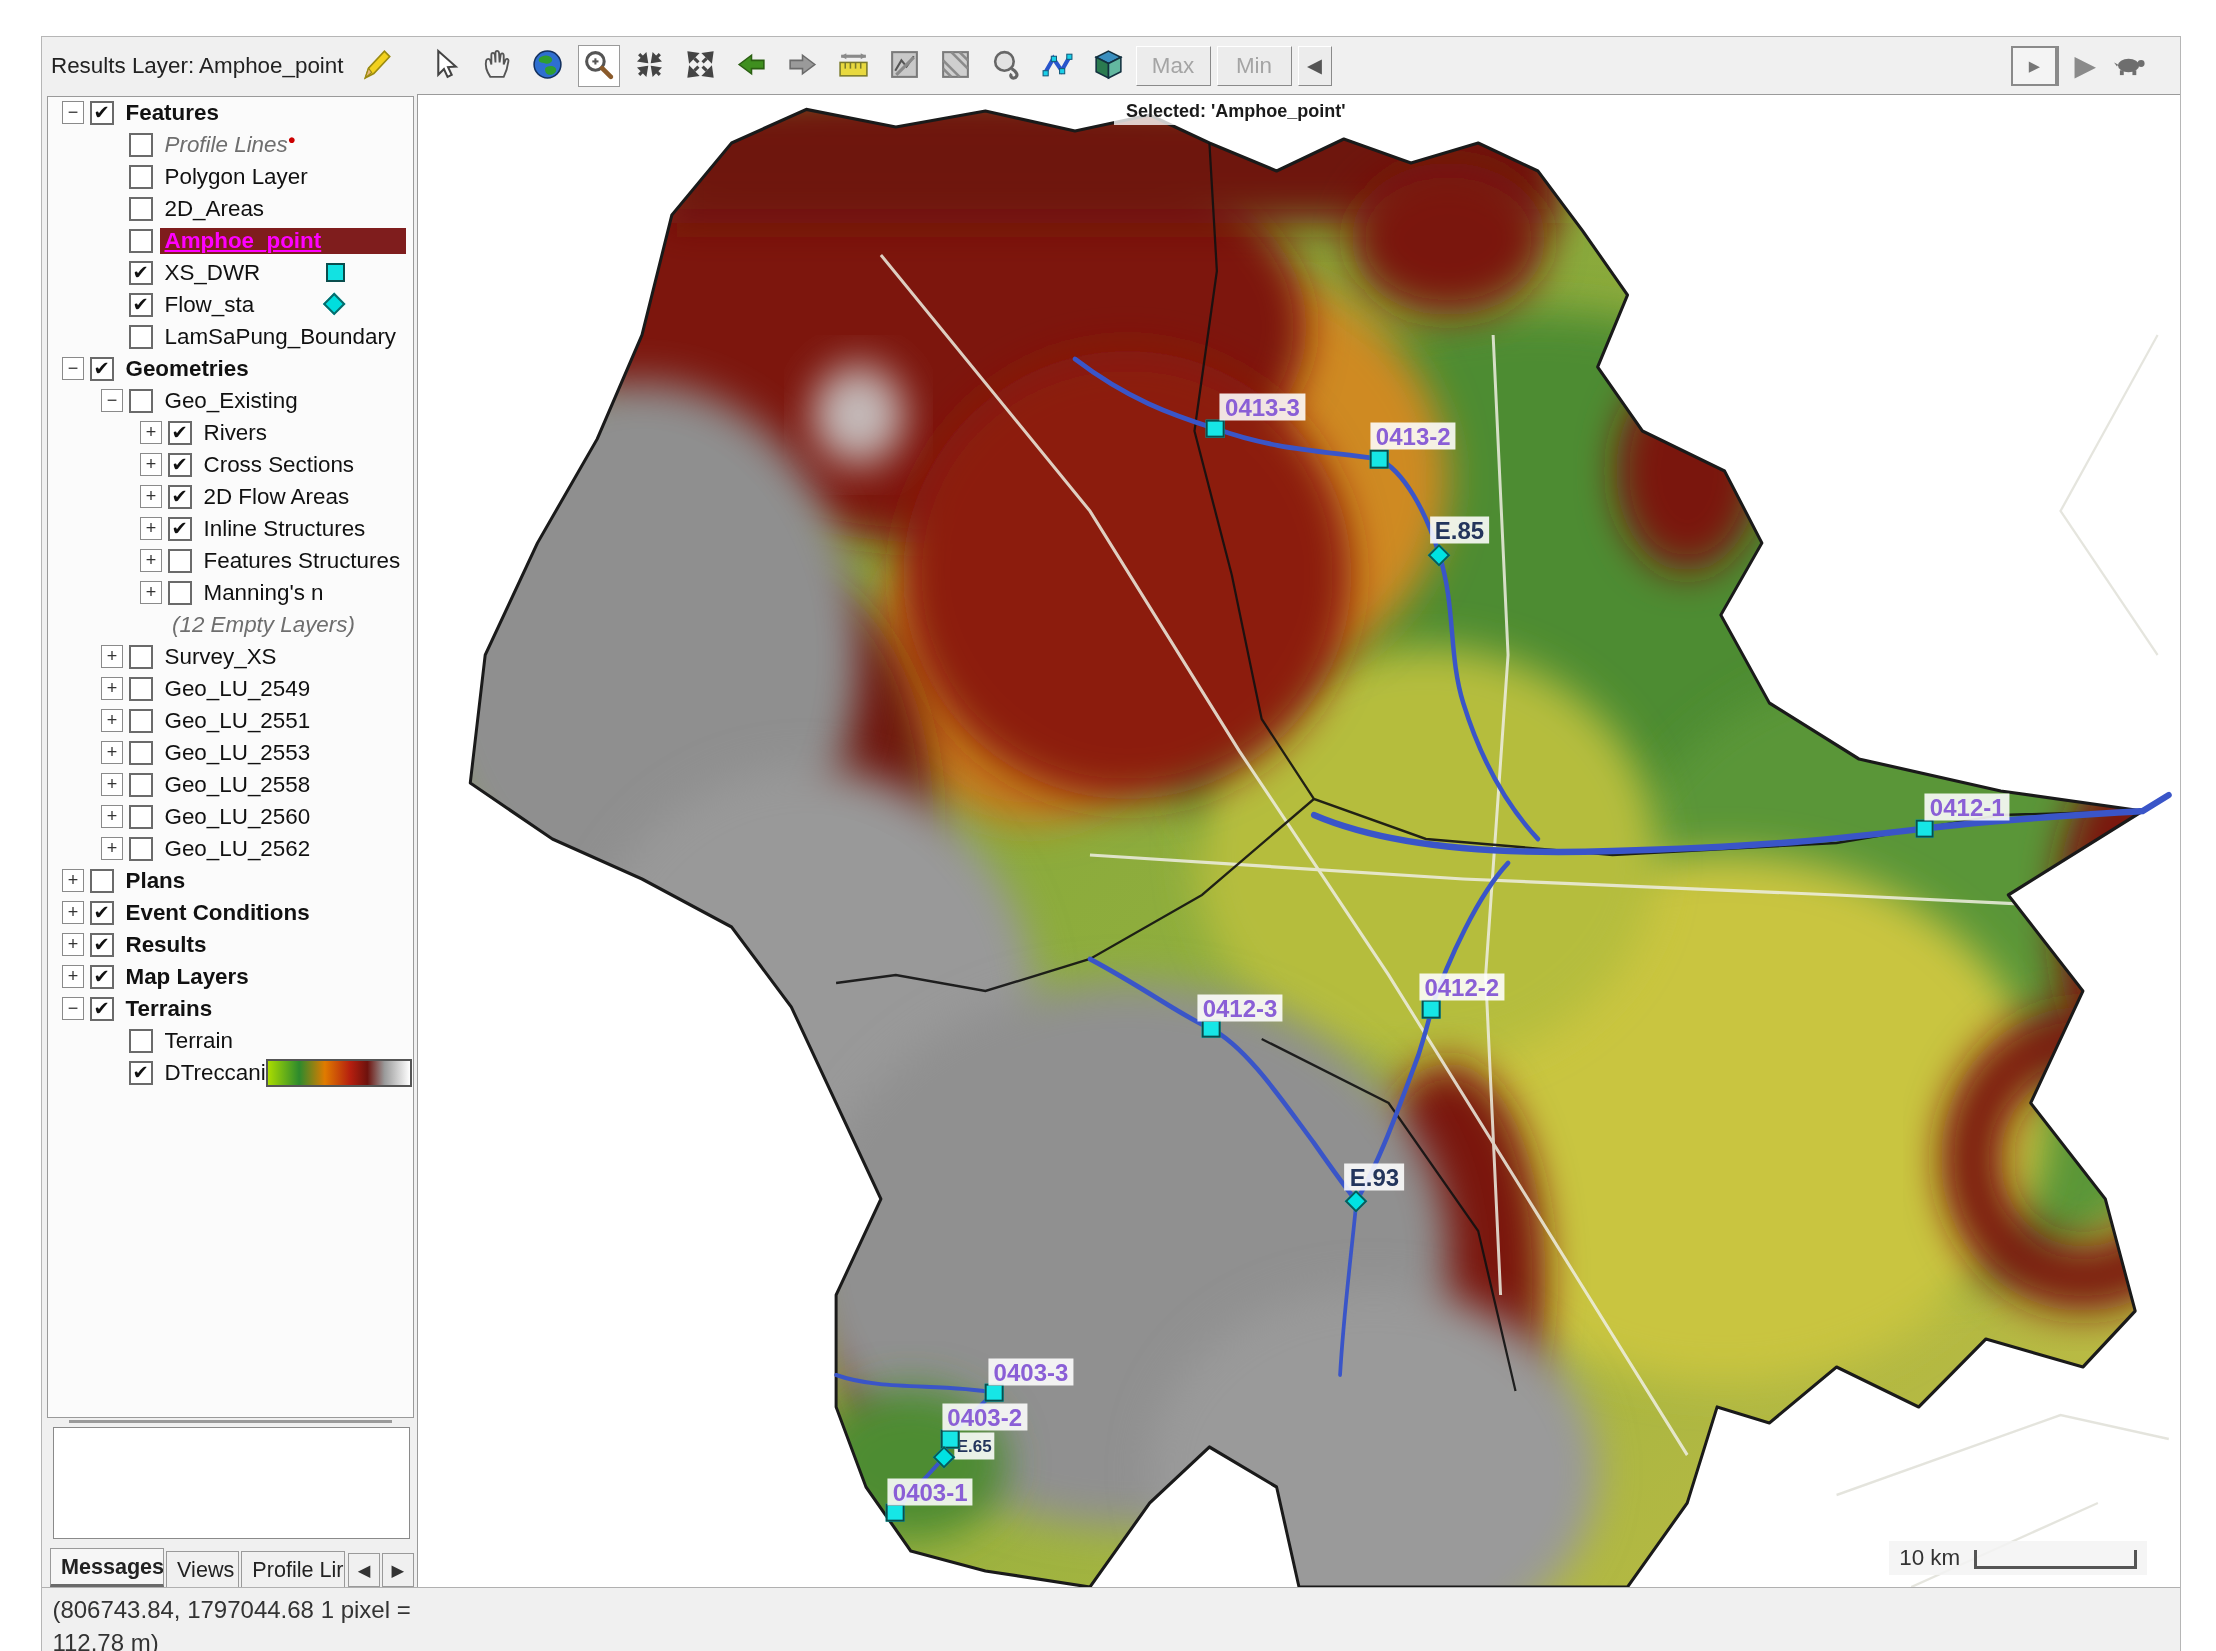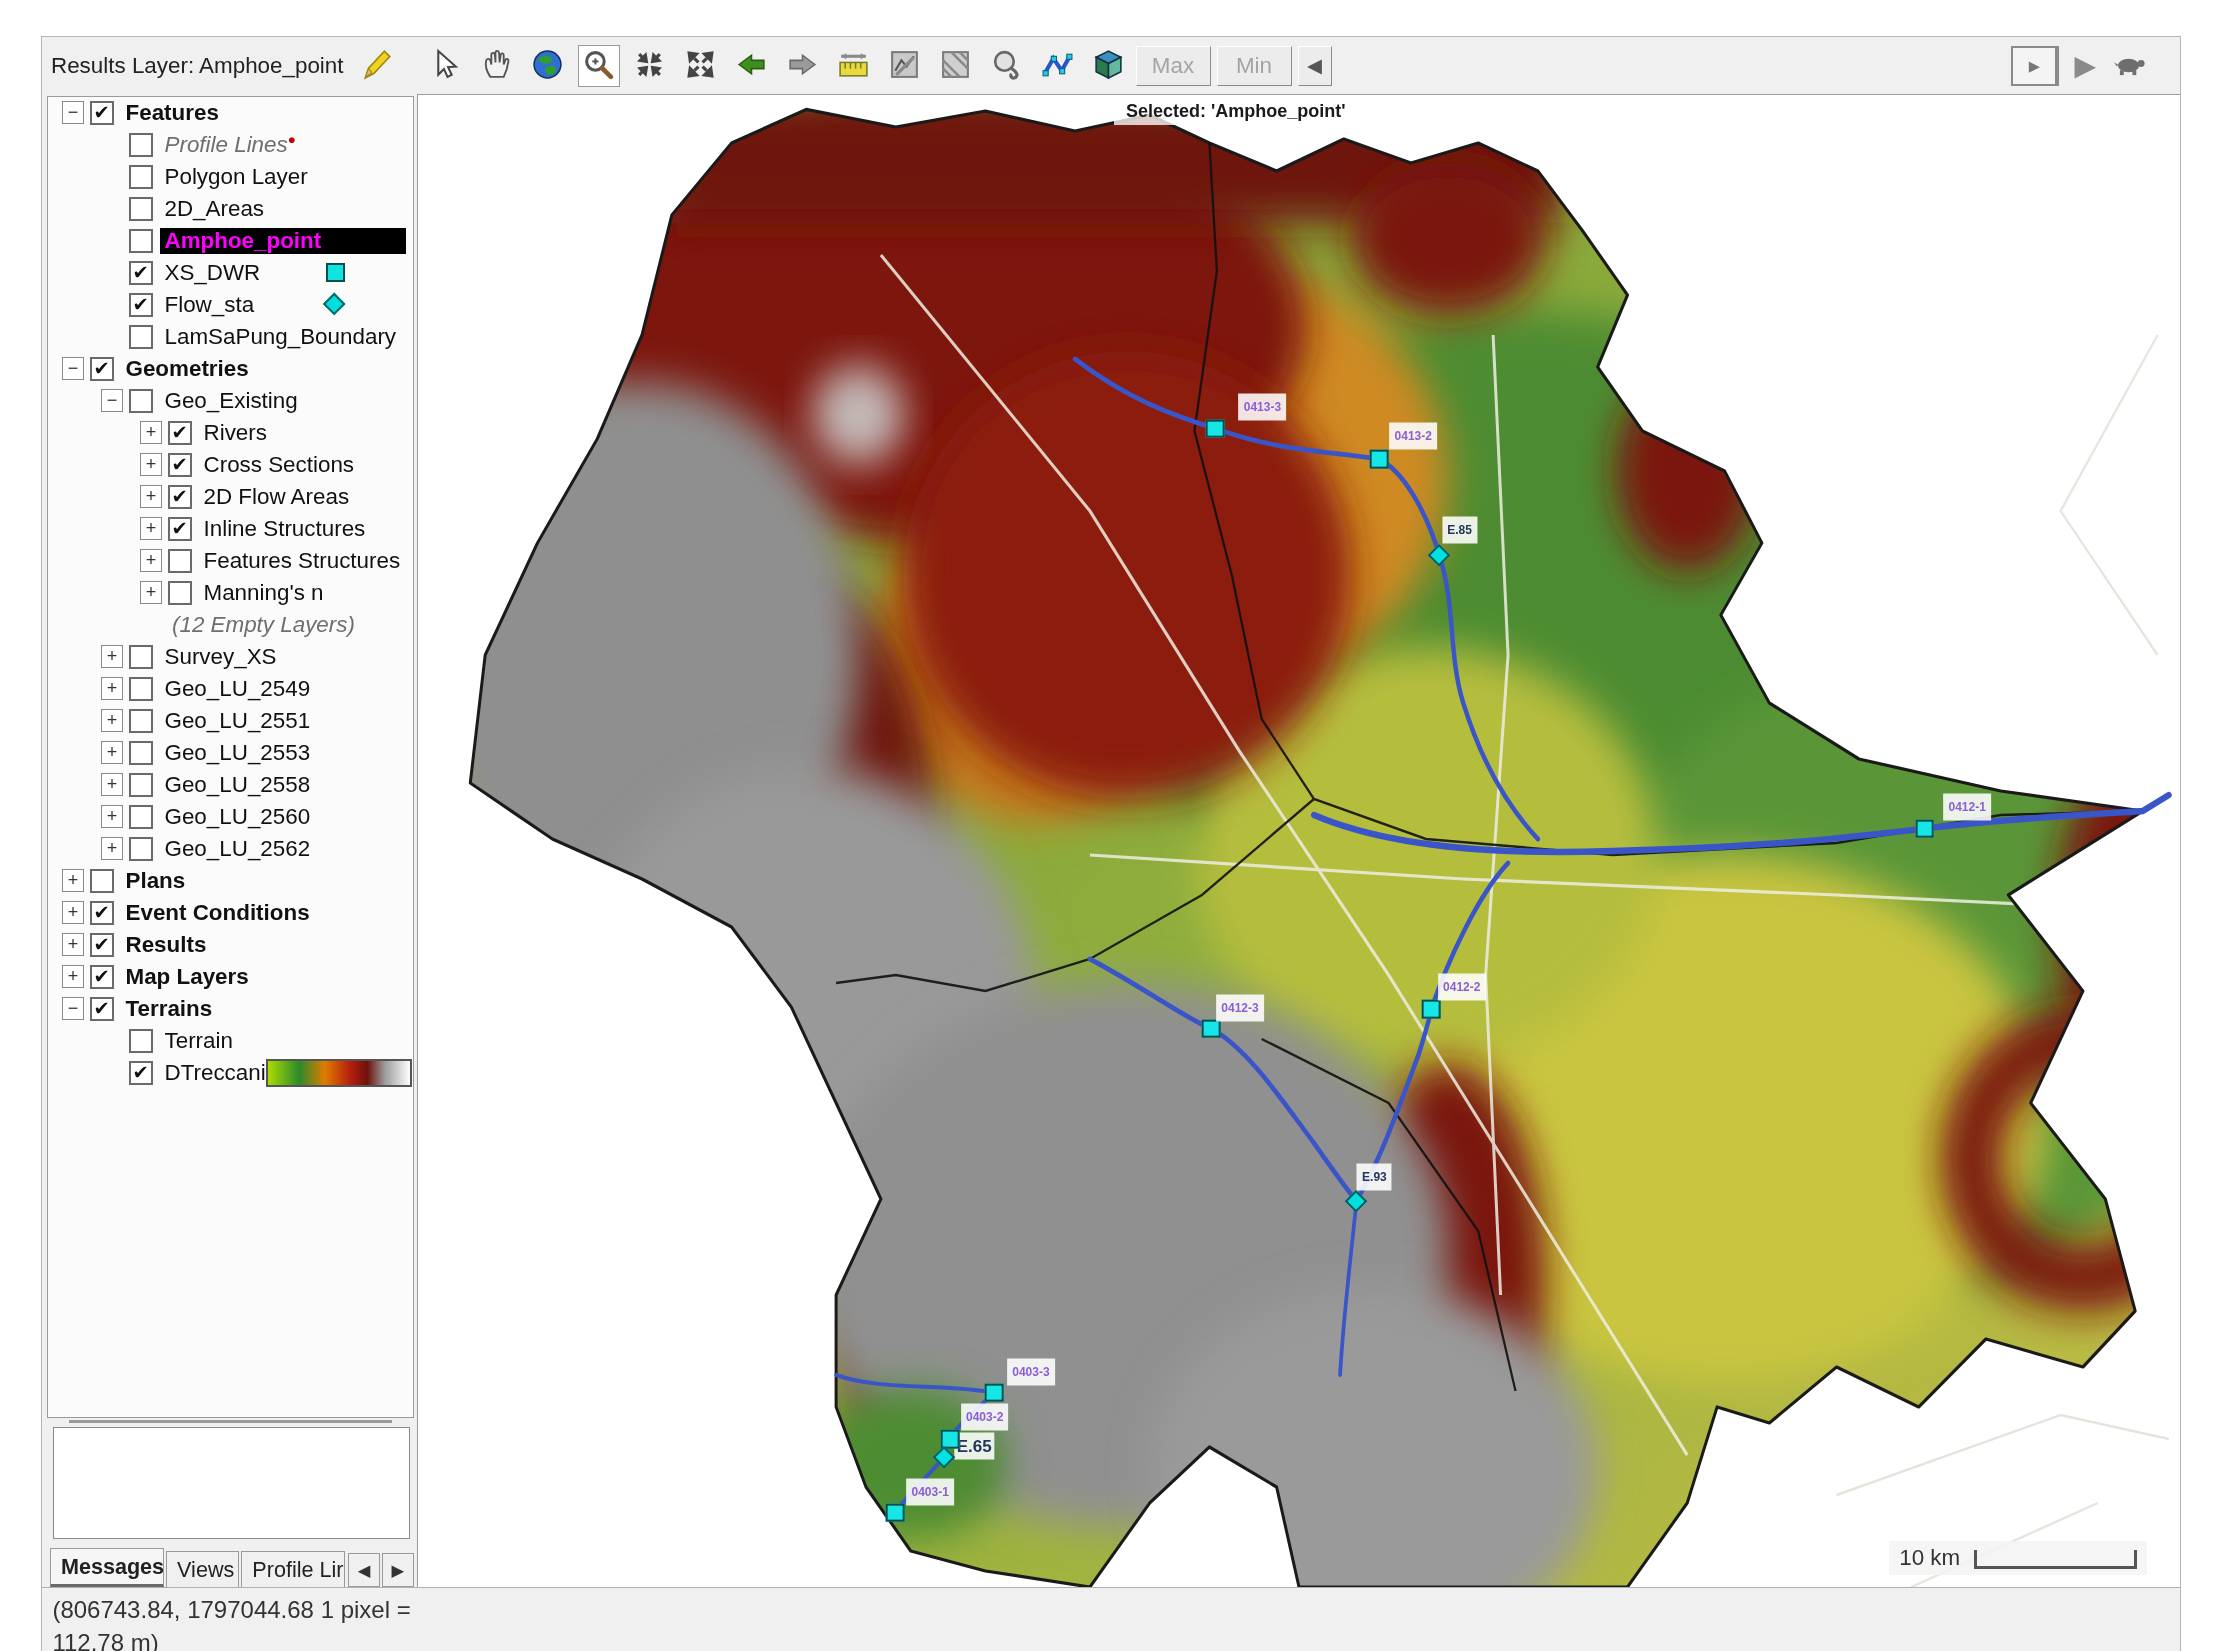--- a/index.html
+++ b/index.html
@@ -51,37 +51,37 @@
   
   .trow{height:32px;display:flex;align-items:center;font-size:22.4px;color:#111;position:relative;white-space:nowrap;}
   .expander{width:22.4px;height:22.4px;border:1.5px solid #8a8a8a;background:#fff;display:flex;align-items:center;justify-content:center;
     font-size:18px;color:#333;flex:0 0 auto;line-height:1;}
   .exp-slot{width:33px;display:flex;justify-content:center;flex:0 0 auto;}
   .cbox{width:24px;height:24px;border:2.2px solid #6a6a6a;background:#fff;margin-right:7.5px;display:flex;align-items:center;justify-content:center;
     font-size:19.4px;font-weight:bold;color:#111;flex:0 0 auto;line-height:1;}
   .tlabel{padding:0 4.5px;}
   .tlabel.bold{font-weight:bold;}
   .tlabel.italic{font-style:italic;color:#6e6e6e;}
-  .tlabel.selected{background:#000000;color:#ff00ff;font-weight:bold;min-width:246px;}
+  .tlabel.selected{background:#7f1d1d;color:#ff00ff;font-weight:bold;min-width:246px;text-decoration:underline;}
   .reddot{color:#cc0000;font-size:13.4px;vertical-align:super;line-height:0;}
   .legend{position:absolute;left:278px;}
   .legend.square{width:19.4px;height:19.4px;background:#12e2e2;border:2.2px solid #0a4d4d;}
   .legend.diamond{width:16.4px;height:16.4px;background:#00dede;border:2.2px solid #0a6a6a;transform:rotate(45deg);}
   .legend.ramp{left:218px;width:146px;height:28px;border:2.2px solid #555;
     background:linear-gradient(90deg,#aadc00,#2d8a2d 22%,#e07b00 40%,#b51f0f 58%,#6e120d 70%,#9a9a9a 82%,#ffffff);}
   
   .map-panel{flex:1 1 auto;position:relative;background:#ffffff;border-left:1.5px solid #9a9a9a;border-top:1.5px solid #9a9a9a;overflow:hidden;}
   .map-panel svg.terrain{position:absolute;left:0;top:0;width:100%;height:100%;}
   .sel-overlay{position:absolute;left:39.5%;top:3px;background:rgba(255,255,255,0.78);padding:3px 12px;
     font-size:18px;font-weight:bold;color:#1a1a1a;z-index:5;}
   .station{position:absolute;z-index:4;}
   .mk-square{width:18.7px;height:18.7px;background:#16e6e6;border:2.2px solid #0a4d4d;transform:translate(-50%,-50%);}
   .mk-diamond{width:15.7px;height:15.7px;background:#00e2e2;border:2.2px solid #0a5a5a;transform:translate(-50%,-50%) rotate(45deg);}
   .st-label{position:absolute;transform:translate(-50%,-50%);background:rgba(255,255,255,0.88);padding:0 5.2px;
-    font-size:12px;font-weight:bold;z-index:4;line-height:27px;}
+    font-size:24px;font-weight:bold;z-index:4;line-height:27px;}
   .st-label.purple{color:#8a5fd6;}
   .st-label.navy{color:#23355c;}
   .st-label.tiny{font-size:17px;padding:0 2.2px;z-index:3;}
   .scalebar{position:absolute;right:33px;bottom:12px;display:flex;align-items:flex-end;gap:13.4px;
     background:rgba(243,243,243,0.85);padding:6px 10.4px;z-index:5;}
   .scalebar .txt{font-size:22.4px;color:#333;line-height:22.4px;}
   .scalebar .bar{width:163px;height:19.4px;border-bottom:3.7px solid #555;border-left:3px solid #555;border-right:3px solid #555;}
   
   .statusbar{height:75px;flex:0 0 auto;border-top:1.5px solid #b0b0b0;padding:4.5px 0 0 10.4px;overflow:hidden;}
   .statusbar .line{font-size:24px;color:#333;line-height:33px;}

